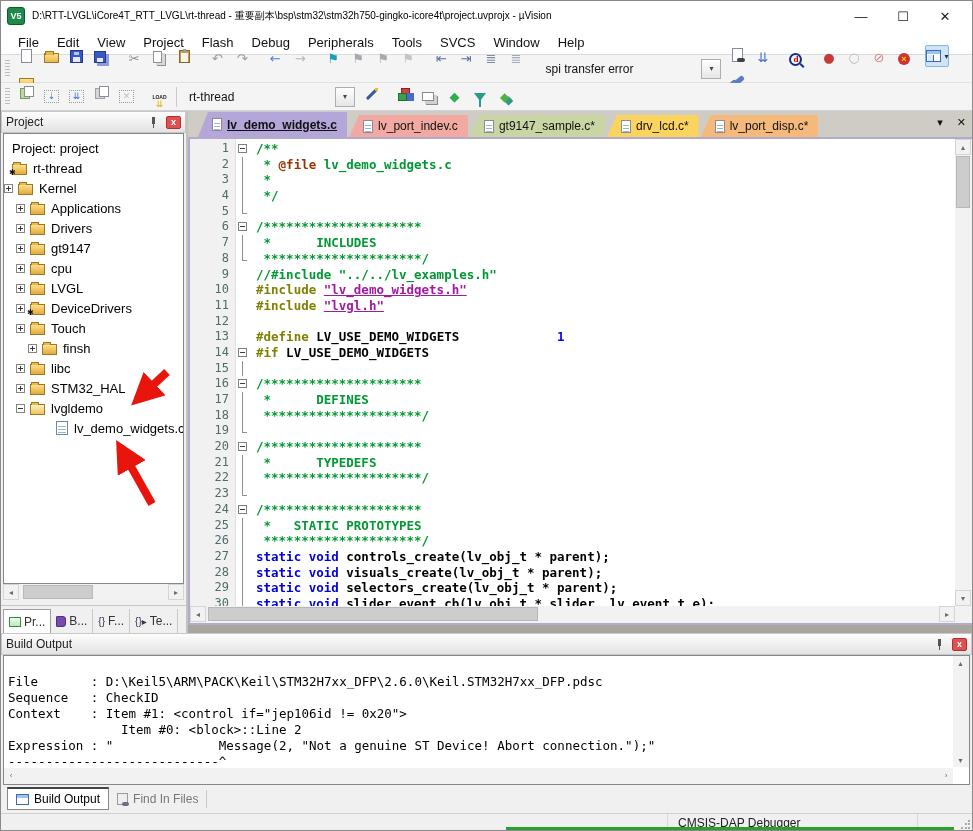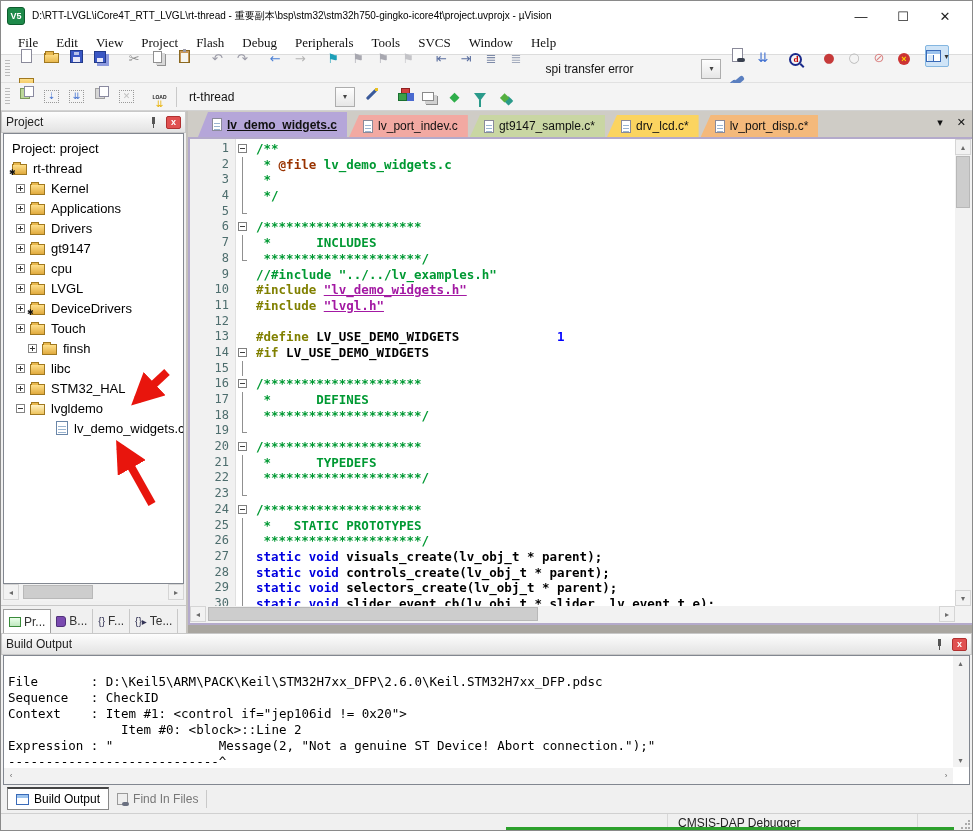--- a/index.html
+++ b/index.html
@@ -10,21 +10,21 @@
   
   #titlebar{position:absolute;left:0;top:0;right:0;height:30px;background:#fff;display:flex;align-items:center;padding:0 6px;}
   .applogo{width:18px;height:18px;background:#1e8a4a;border:1px solid #0d5c2d;border-radius:3px;color:#fff;
            font:bold 9px/16px "Liberation Sans",sans-serif;text-align:center;margin-right:7px;}
   #title-text{flex:1;font-size:10px;color:#000;white-space:nowrap;overflow:hidden;}
   .wbtn{width:42px;height:24px;display:flex;align-items:center;justify-content:center;font-size:13px;color:#222;}
 
   
   #menubar{position:absolute;left:0;top:30px;right:0;height:24px;background:#fff;border-bottom:1px solid #dcdcdc;
            display:flex;align-items:center;padding-left:8px;}
-  .menu-item{padding:3px 9px;font-family:Liberation Serif, serif;}
+  .menu-item{padding:3px 9px;}
 
   
   .tb{position:absolute;left:0;right:0;background:#f4f4f4;display:flex;align-items:center;padding-left:4px;border-bottom:1px solid #e1e1e1;}
   #tb1{top:54px;height:28px;}
   #tb2{top:82px;height:28px;border-bottom:1px solid #d2d2d2;}
   .grip{width:5px;height:18px;margin-right:4px;background:repeating-linear-gradient(#bbb 0 1px,transparent 1px 3px);}
   .tbtn{min-width:23px;height:22px;display:inline-flex;align-items:center;justify-content:center;border:1px solid transparent;border-radius:2px;margin:0 1px;}
   .tbtn.hl{background:#cfe4f7;border:1px solid #84b6e0;}
   .tsep{width:1px;height:18px;background:#c9c9c9;margin:0 4px;}
   .gi{font-size:13px;line-height:1;font-family:"DejaVu Sans",sans-serif;}
@@ -313,21 +313,21 @@
         <span class="xbtn">x</span>
       </div>
       <div id="tree">
           <div class="trow" style="padding-left:8px">
             <span class="tlabel">Project: project</span>
           </div>
           <div class="trow" style="padding-left:8px">
             <span class="ti-folder target"></span>
             <span class="tlabel">rt-thread</span>
           </div>
-          <div class="trow" style="padding-left:12px">
+          <div class="trow" style="padding-left:0">
             <span class="ti-box plus"></span>
             <span class="ti-folder"></span>
             <span class="tlabel">Kernel</span>
           </div>
           <div class="trow" style="padding-left:12px">
             <span class="ti-box plus"></span>
             <span class="ti-folder"></span>
             <span class="tlabel">Applications</span>
           </div>
           <div class="trow" style="padding-left:12px">
@@ -525,22 +525,22 @@
               <div class="cl"><span class="s-c"> *      DEFINES</span></div>
               <div class="cl"><span class="s-c"> *********************/</span></div>
               <div class="cl"> </div>
               <div class="cl"><span class="s-c">/*********************</span></div>
               <div class="cl"><span class="s-c"> *      TYPEDEFS</span></div>
               <div class="cl"><span class="s-c"> *********************/</span></div>
               <div class="cl"> </div>
               <div class="cl"><span class="s-c">/*********************</span></div>
               <div class="cl"><span class="s-c"> *   STATIC PROTOTYPES</span></div>
               <div class="cl"><span class="s-c"> *********************/</span></div>
+              <div class="cl"><span class="s-k">static</span><span class="s-t"> </span><span class="s-k">void</span><span class="s-t"> controls_create(lv_obj_t * parent);</span></div>
               <div class="cl"><span class="s-k">static</span><span class="s-t"> </span><span class="s-k">void</span><span class="s-t"> visuals_create(lv_obj_t * parent);</span></div>
-              <div class="cl"><span class="s-k">static</span><span class="s-t"> </span><span class="s-k">void</span><span class="s-t"> controls_create(lv_obj_t * parent);</span></div>
               <div class="cl"><span class="s-k">static</span><span class="s-t"> </span><span class="s-k">void</span><span class="s-t"> selectors_create(lv_obj_t * parent);</span></div>
               <div class="cl"><span class="s-k">static</span><span class="s-t"> </span><span class="s-k">void</span><span class="s-t"> slider_event_cb(lv_obj_t * slider, lv_event_t e);</span></div>
             </div>
         </div>
         <div id="ed-vscroll" class="sb">
           <span class="sb-btn" style="top:0;left:0;width:16px;height:16px;">▴</span>
           <span class="sb-btn" style="bottom:0;left:0;width:16px;height:16px;">▾</span>
           <span class="sb-thumb" style="top:17px;left:1px;width:14px;height:52px;"></span>
         </div>
         <div id="ed-hscroll" class="sb">

